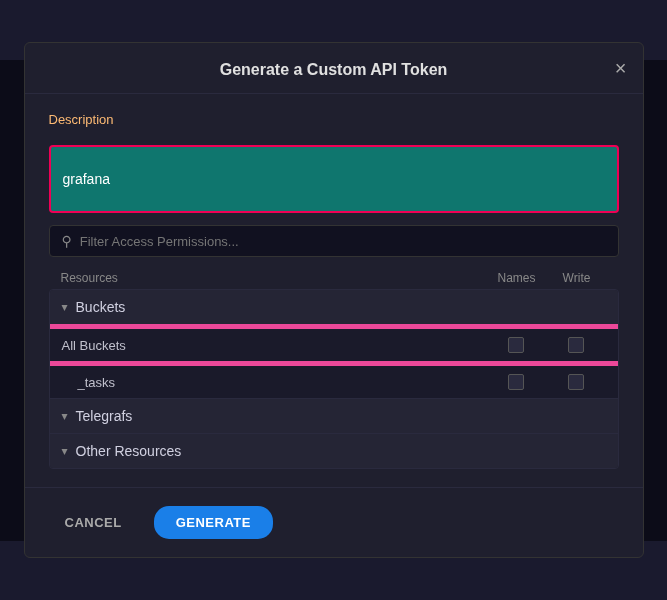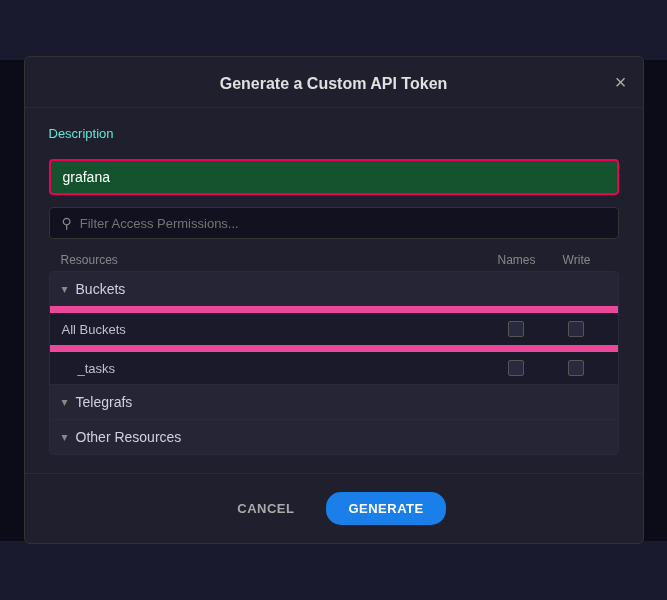--- a/index.html
+++ b/index.html
@@ -50,30 +50,30 @@
       border: none;
       color: #aaa;
       font-size: 20px;
       cursor: pointer;
       line-height: 1;
     }
     .modal-body {
       padding: 18px 24px;
     }
     .field-label {
-      color: #5eead4;
+      color: #fdba74;
       font-size: 13px;
       margin-bottom: 18px;
     }
     .description-input {
       width: 100%;
-      background: #14532d;
+      background: #0f766e;
       border: 2px solid #e05;
       border-radius: 4px;
-      padding: 8px 12px;
+      padding: 24px 12px;
       color: #fff;
       font-size: 14px;
       outline: none;
       margin-bottom: 12px;
     }
     .filter-row {
       display: flex;
       align-items: center;
       background: #111120;
       border: 1px solid #333;
@@ -123,21 +123,21 @@
     .section-header .section-name {
       color: #d0d0e0;
       font-size: 14px;
       font-weight: 500;
       text-align: right;
     }
     .table-row {
       display: flex;
       align-items: center;
       padding: 8px 12px;
-      border-top: 7px solid #ec4899;
+      border-top: 5px solid #ec4899;
       background: #1a1a2a;
     }
     .table-row.highlighted {
       border: 2px solid #e03030;
       background: #1a1a2a;
       margin: -1px;
     }
     .row-name {
       flex: 1;
       color: #c0c0cc;
@@ -175,21 +175,20 @@
     .checkbox.checked::after {
       content: '✓';
       color: #fff;
       font-size: 11px;
       font-weight: bold;
     }
     .indented { padding-left: 28px; }
     .modal-footer {
       display: flex;
       align-items: center;
-      justify-content: center;
       gap: 16px;
       padding: 18px 24px;
       border-top: 1px solid #2a2a3e;
     }
     .btn-cancel {
       background: none;
       border: none;
       color: #aaa;
       font-size: 13px;
       font-weight: 600;

